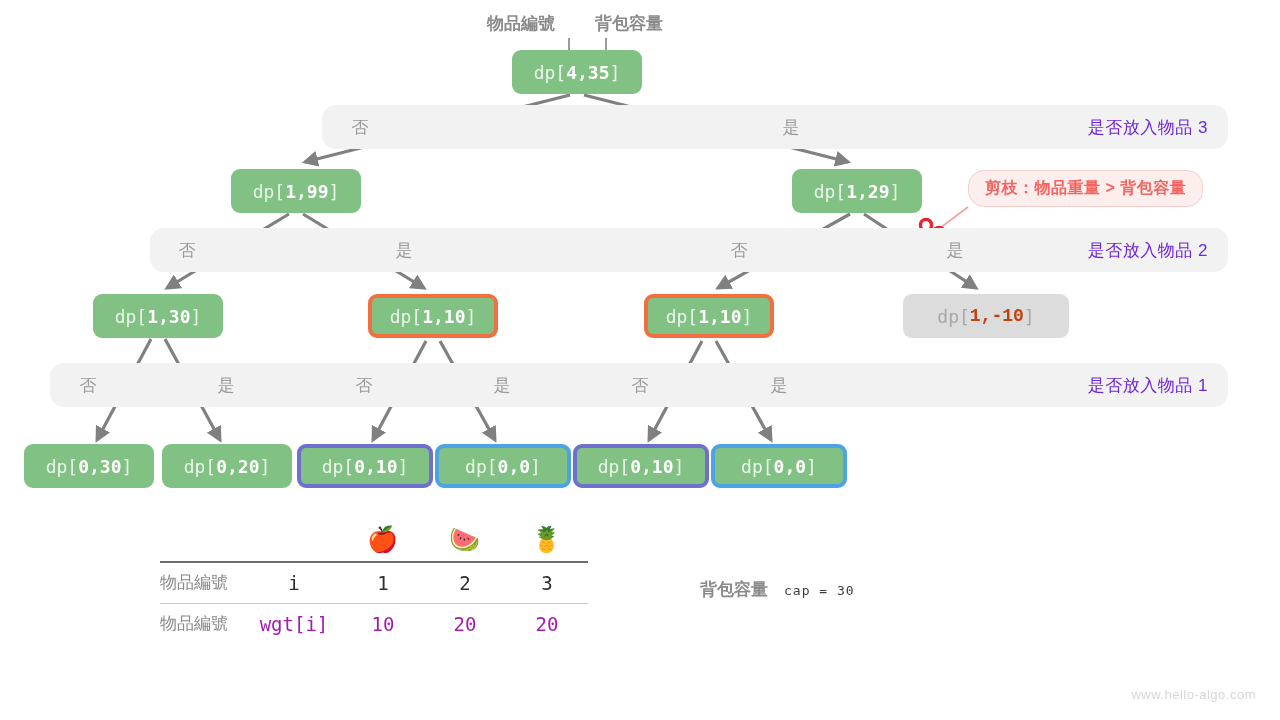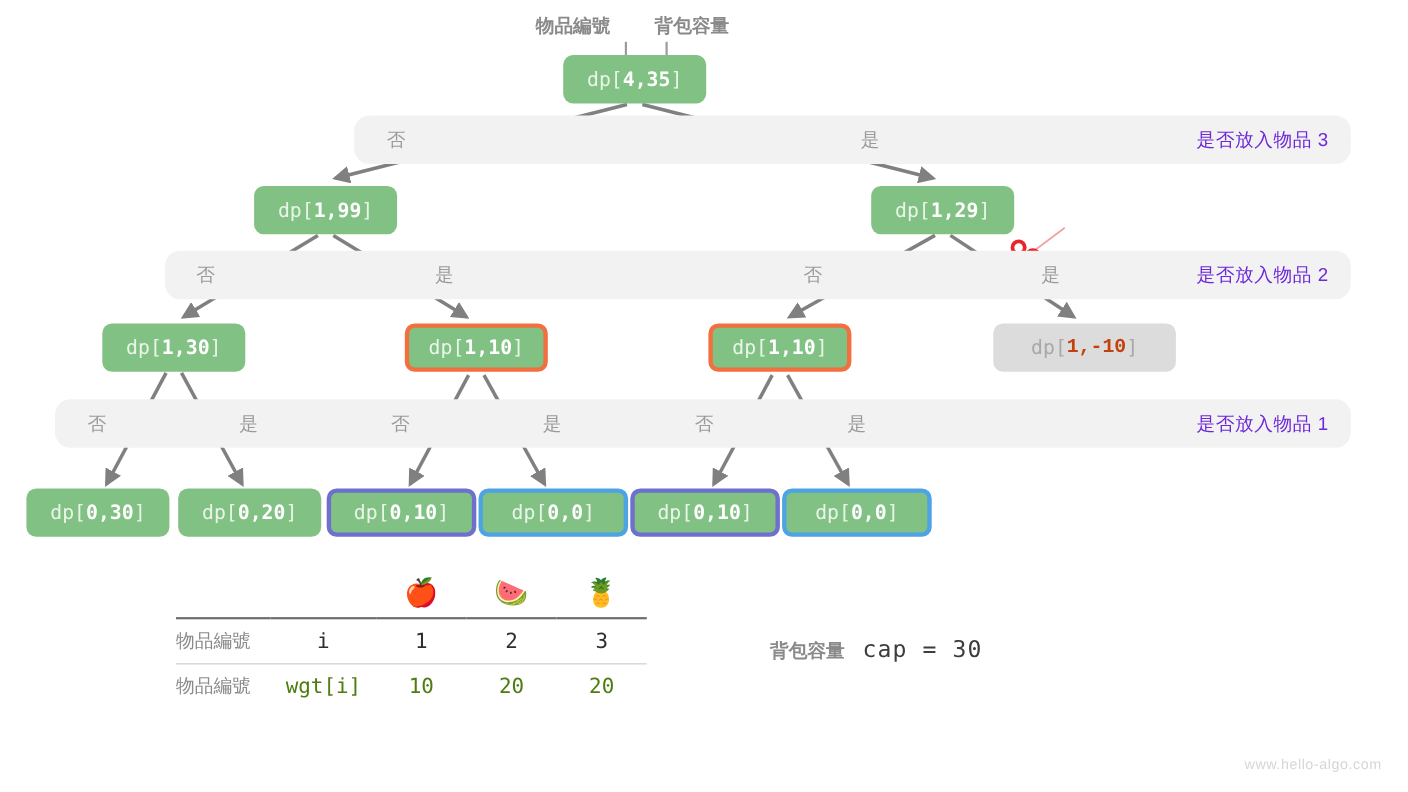--- a/index.html
+++ b/index.html
@@ -118,21 +118,21 @@
     font-size: 17px;
     font-weight: bold;
     color: #8a8a8a;
     text-align: right !important;
     padding-right: 18px !important;
     white-space: nowrap;
   }
   .mono {
     font-family: "DejaVu Sans Mono", "Liberation Mono", monospace;
     font-size: 19px;
-    color: #4d7c0f;
+    color: #a21caf;
   }
   .mono-b {
     font-family: "DejaVu Sans Mono", "Liberation Mono", monospace;
     font-size: 19px;
     font-weight: bold;
     color: #2e2e2e;
   }
   .emoji-cell { height: 44px; font-size: 25px; line-height: 1; }
   .cell { height: 41px; width: 82px; }
   .firstcol { width: 96px; }
@@ -144,21 +144,21 @@
     position: absolute;
     left: 700px;
     top: 578px;
     font-size: 17px;
     font-weight: bold;
     color: #8a8a8a;
     white-space: nowrap;
   }
   #cap-note .capmono {
     font-family: "DejaVu Sans Mono", "Liberation Mono", monospace;
-    font-size: 21px;
+    font-size: 13px;
     font-weight: normal;
     color: #3d3d3d;
     margin-left: 16px;
     letter-spacing: 1px;
   }
 
   #watermark {
     position: absolute;
     right: 24px;
     bottom: 18px;
@@ -307,20 +307,21 @@
         <b>0,0</b>
         <span class="dim">]</span>
       </div>
     </div>
 
   <div id="toplabels">
       <div class="toplabel" style="left: 487px; top: 12px;">物品編號</div>
       <div class="toplabel" style="left: 595px; top: 12px;">背包容量</div>
     </div>
 
+  <div class="prune-box" id="prune-box" style="left: 968px; top: 170px;">剪枝：物品重量 &gt; 背包容量</div>
 
   <div id="table-wrap">
     <table class="items">
       <tbody id="table-body">
           <tr>
             <td class="emoji-cell rowlabel"></td>
             <td class="emoji-cell firstcol"></td>
             <td class="emoji-cell cell">🍎</td>
             <td class="emoji-cell cell">🍉</td>
             <td class="emoji-cell cell">🍍</td>

